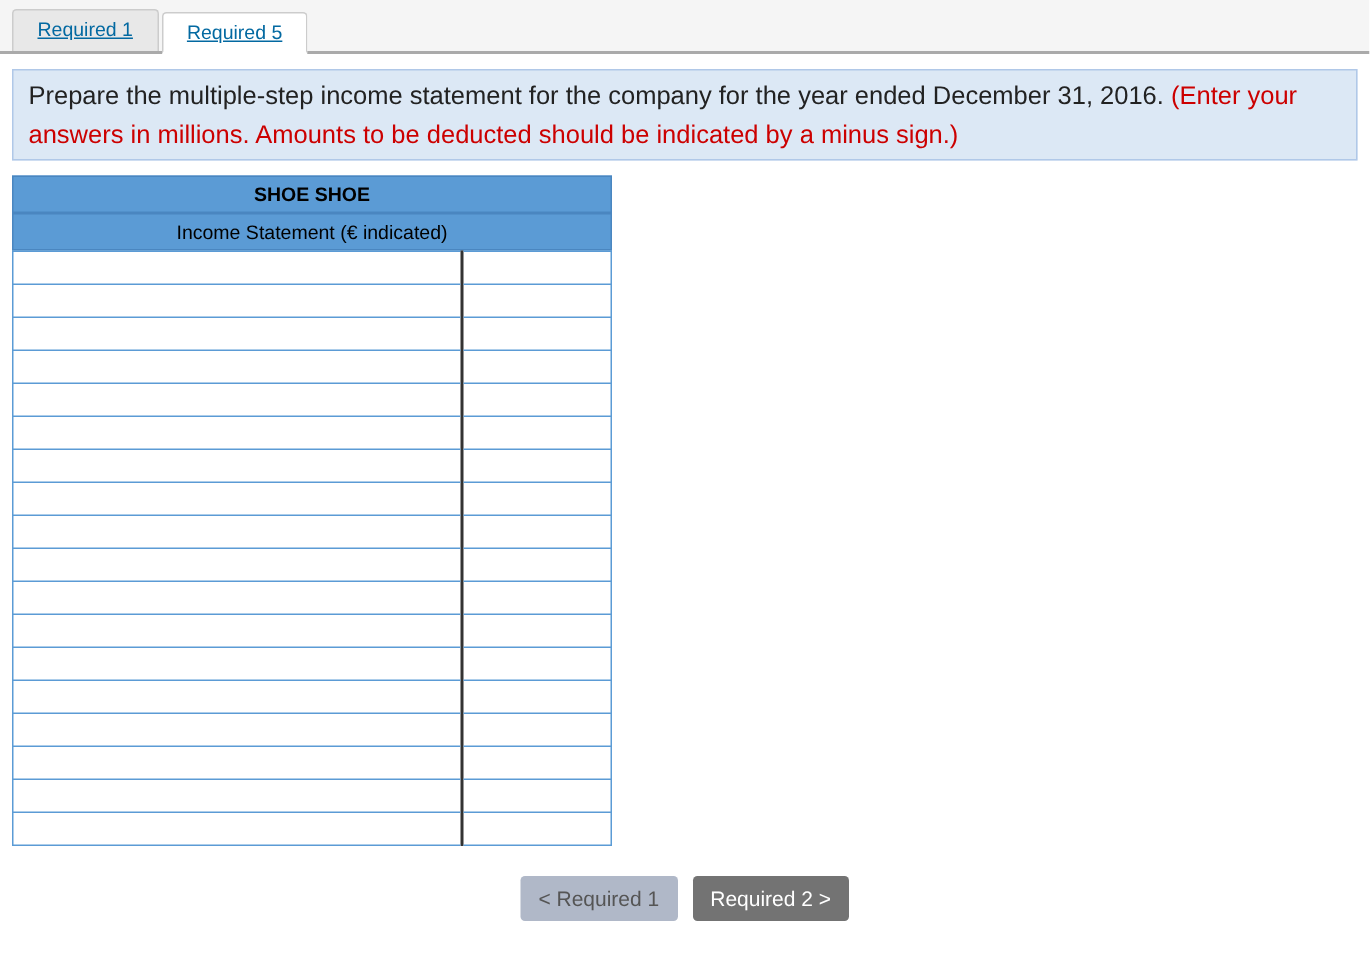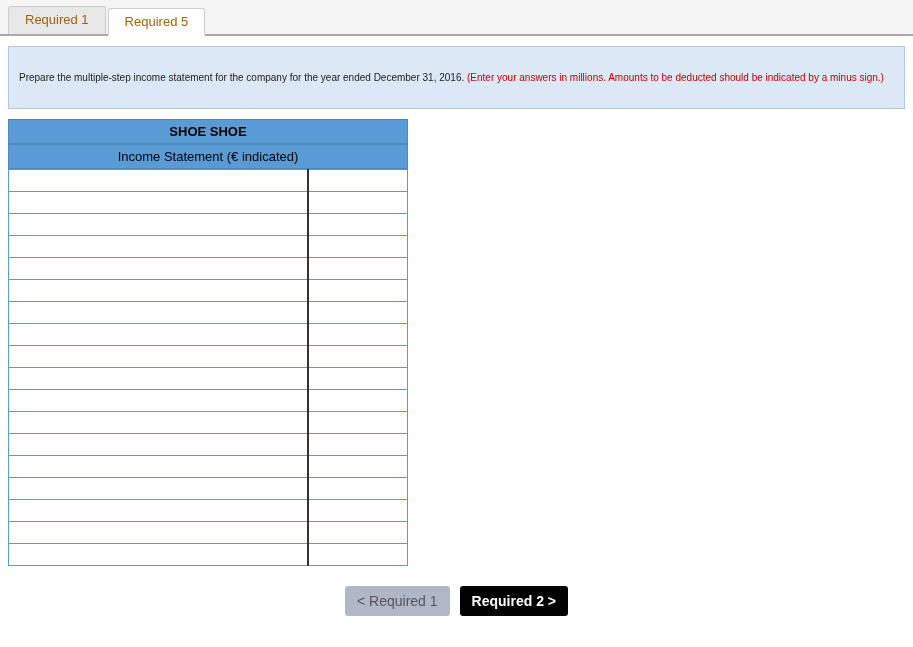--- a/index.html
+++ b/index.html
@@ -17,40 +17,41 @@
       padding: 6px 8px 0 8px;
       background: #f5f5f5;
     }
     .tab {
       padding: 5px 16px;
       cursor: pointer;
       border: 1px solid #ccc;
       border-bottom: none;
       background: #e8e8e8;
       font-size: 13px;
-      color: #a16207;
+      color: #0369a1;
       margin-right: 2px;
       border-radius: 3px 3px 0 0;
+      text-decoration: underline;
     }
     .tab.active {
       background: #fff;
       border-bottom: 2px solid #fff;
       font-weight: normal;
       z-index: 1;
       position: relative;
       bottom: -2px;
     }
 
     
     .instruction-box {
       background: #dce8f5;
       border: 1px solid #b0c8e8;
       margin: 10px 8px;
-      padding: 23px 10px;
-      font-size: 10px;
+      padding: 4px 10px;
+      font-size: 17px;
       line-height: 1.5;
     }
     .instruction-box .red-text {
       color: #c00;
     }
 
     
     .table-container {
       margin: 8px 8px 0 8px;
       width: 400px;
@@ -115,23 +116,23 @@
       font-size: 14px;
       cursor: pointer;
       border: none;
       border-radius: 3px;
     }
     .nav-btn.prev {
       background: #b0b8c8;
       color: #555;
     }
     .nav-btn.next {
-      background: #000000;
+      background: #737373;
       color: #fff;
-      font-weight: bold;
+      font-weight: normal;
       text-align: center;
     }
   </style>
 </head>
 <body>
 
 <div class="tabs">
   <div class="tab">Required 1</div>
   <div class="tab active">Required 5</div>
 </div>

